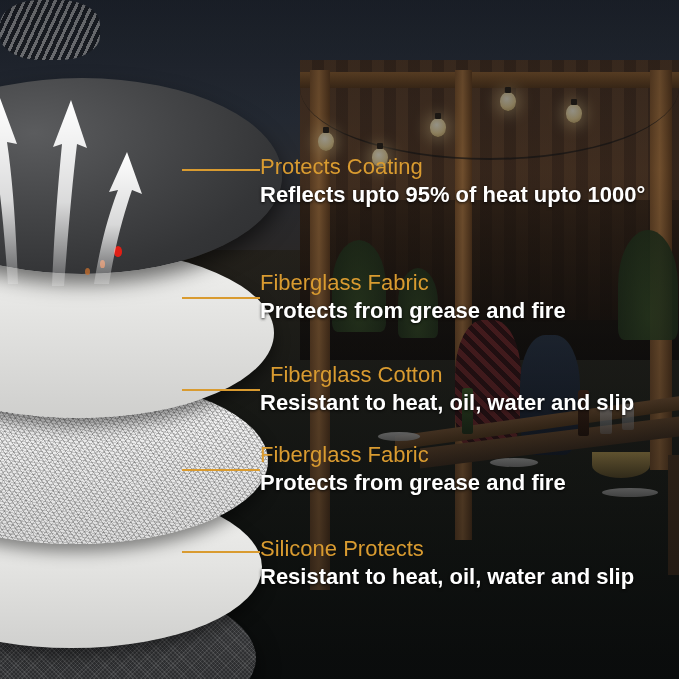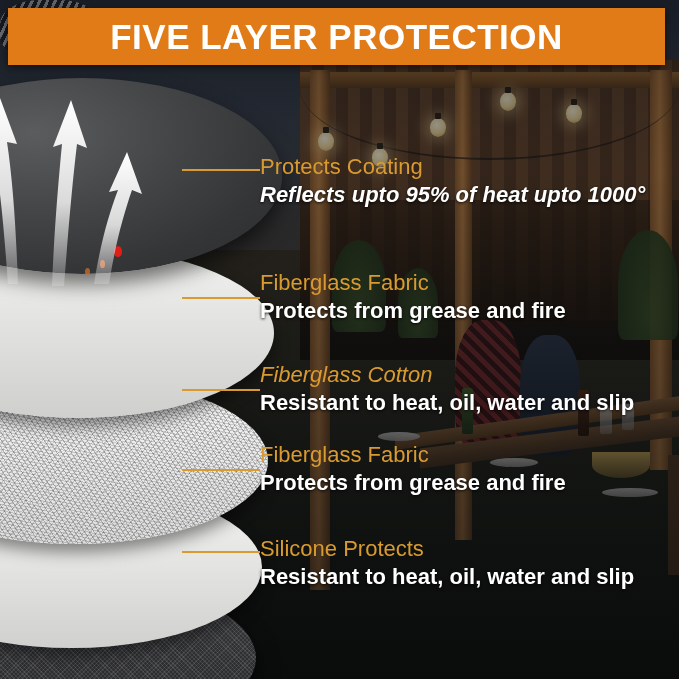--- a/index.html
+++ b/index.html
@@ -206,39 +206,36 @@
       </defs>
       <g fill="url(#ag)">
         <path d="M126 214 C122 160 118 112 110 72 L101 76 L118 28 L135 74 L125 72 C131 112 134 160 136 214 Z"></path>
         <path d="M170 216 C172 164 176 116 180 74 L171 77 L189 30 L205 78 L195 74 C190 116 186 164 182 216 Z"></path>
         <path d="M212 214 C218 176 226 146 236 120 L227 122 L245 82 L260 124 L250 120 C241 146 233 176 227 214 Z"></path>
         <path d="M94 222 C86 202 78 188 66 178 L70 188 L44 168 L74 156 L70 168 C85 180 95 198 104 220 Z"></path>
       </g>
     </svg>
   </div>
 
-  <div class="banner">
-    <div class="banner-title">FIVE LAYER PROTECTION</div>
-  </div>
 
   <div class="callout" style="top:150px;">
     <div class="lead" style="left:0;top:19px;width:78px;"></div>
     <div class="c-title" style="left:78px;top:4px;">Protects Coating</div>
-    <div class="c-desc" style="left:78px;top:32px;font-style:italic;">Reflects upto 95% of heat upto 1000°</div>
+    <div class="c-desc" style="left:78px;top:32px;">Reflects upto 95% of heat upto 1000°</div>
   </div>
 
   <div class="callout" style="top:266px;">
     <div class="lead" style="left:0;top:31px;width:78px;"></div>
     <div class="c-title" style="left:78px;top:4px;">Fiberglass Fabric</div>
     <div class="c-desc" style="left:78px;top:32px;">Protects from grease and fire</div>
   </div>
 
   <div class="callout" style="top:358px;">
     <div class="lead" style="left:0;top:31px;width:78px;"></div>
-    <div class="c-title" style="left:78px;top:4px;font-style:italic;">Fiberglass Cotton</div>
+    <div class="c-title" style="left:88px;top:4px;">Fiberglass Cotton</div>
     <div class="c-desc" style="left:78px;top:32px;">Resistant to heat, oil, water and slip</div>
   </div>
 
   <div class="callout" style="top:438px;">
     <div class="lead" style="left:0;top:31px;width:78px;"></div>
     <div class="c-title" style="left:78px;top:4px;">Fiberglass Fabric</div>
     <div class="c-desc" style="left:78px;top:32px;">Protects from grease and fire</div>
   </div>
 
   <div class="callout" style="top:532px;">

